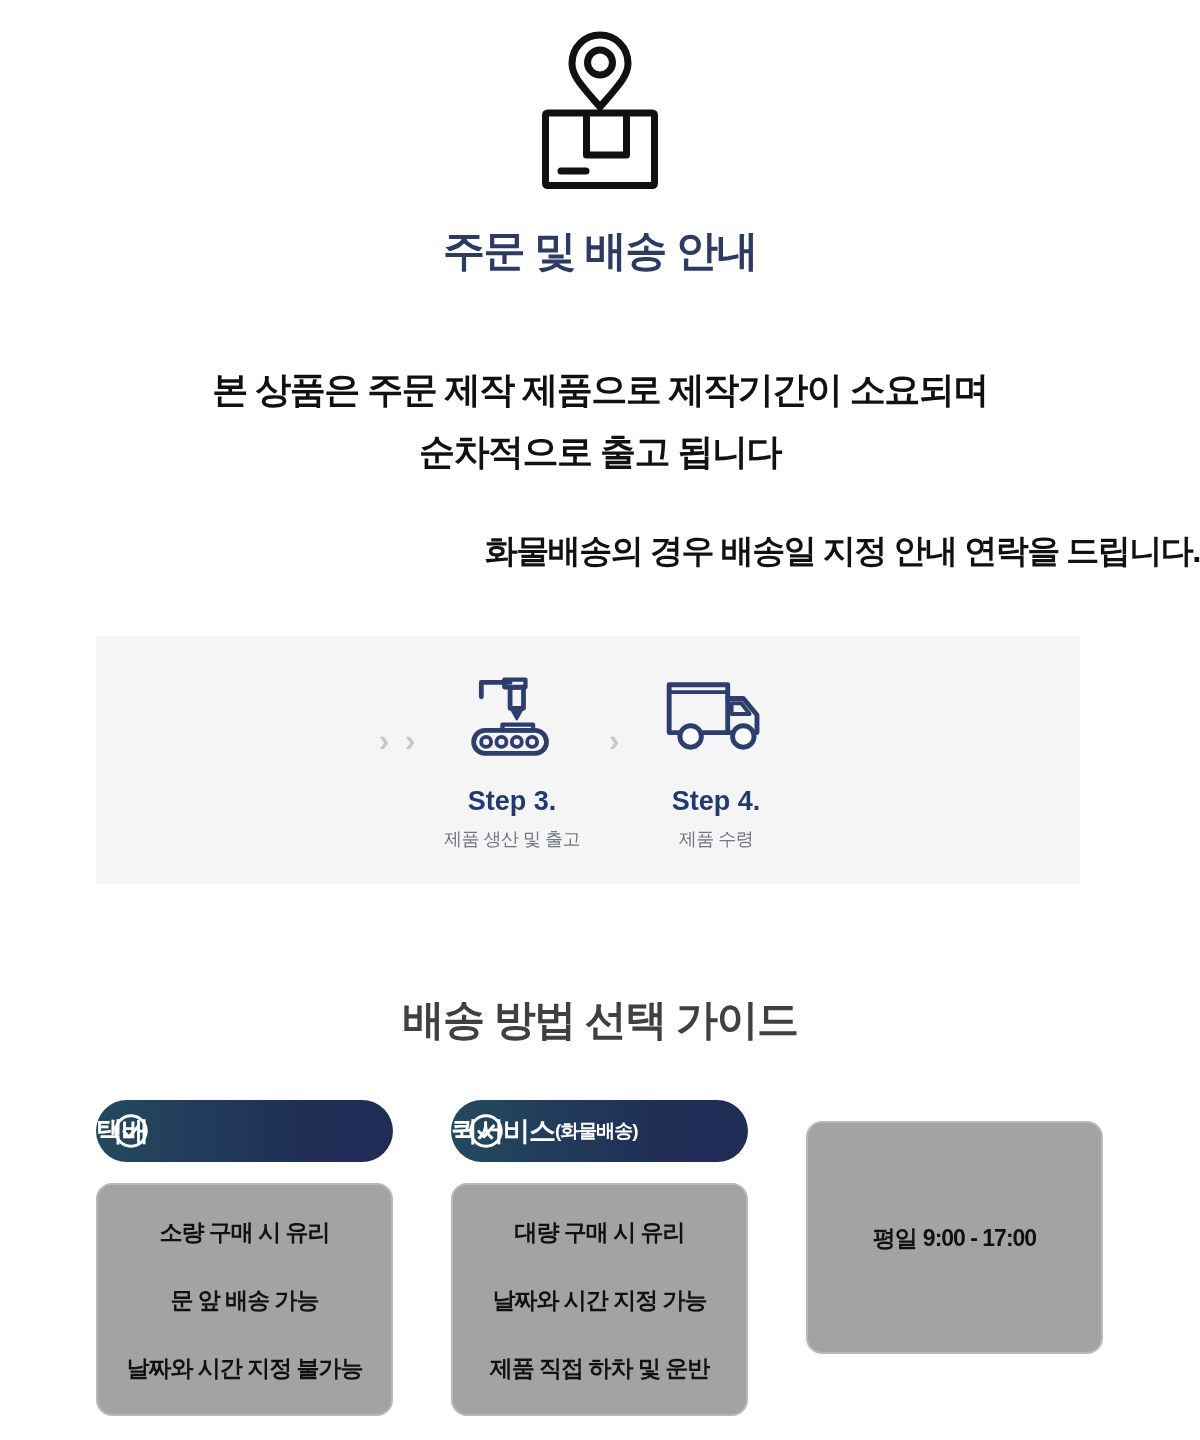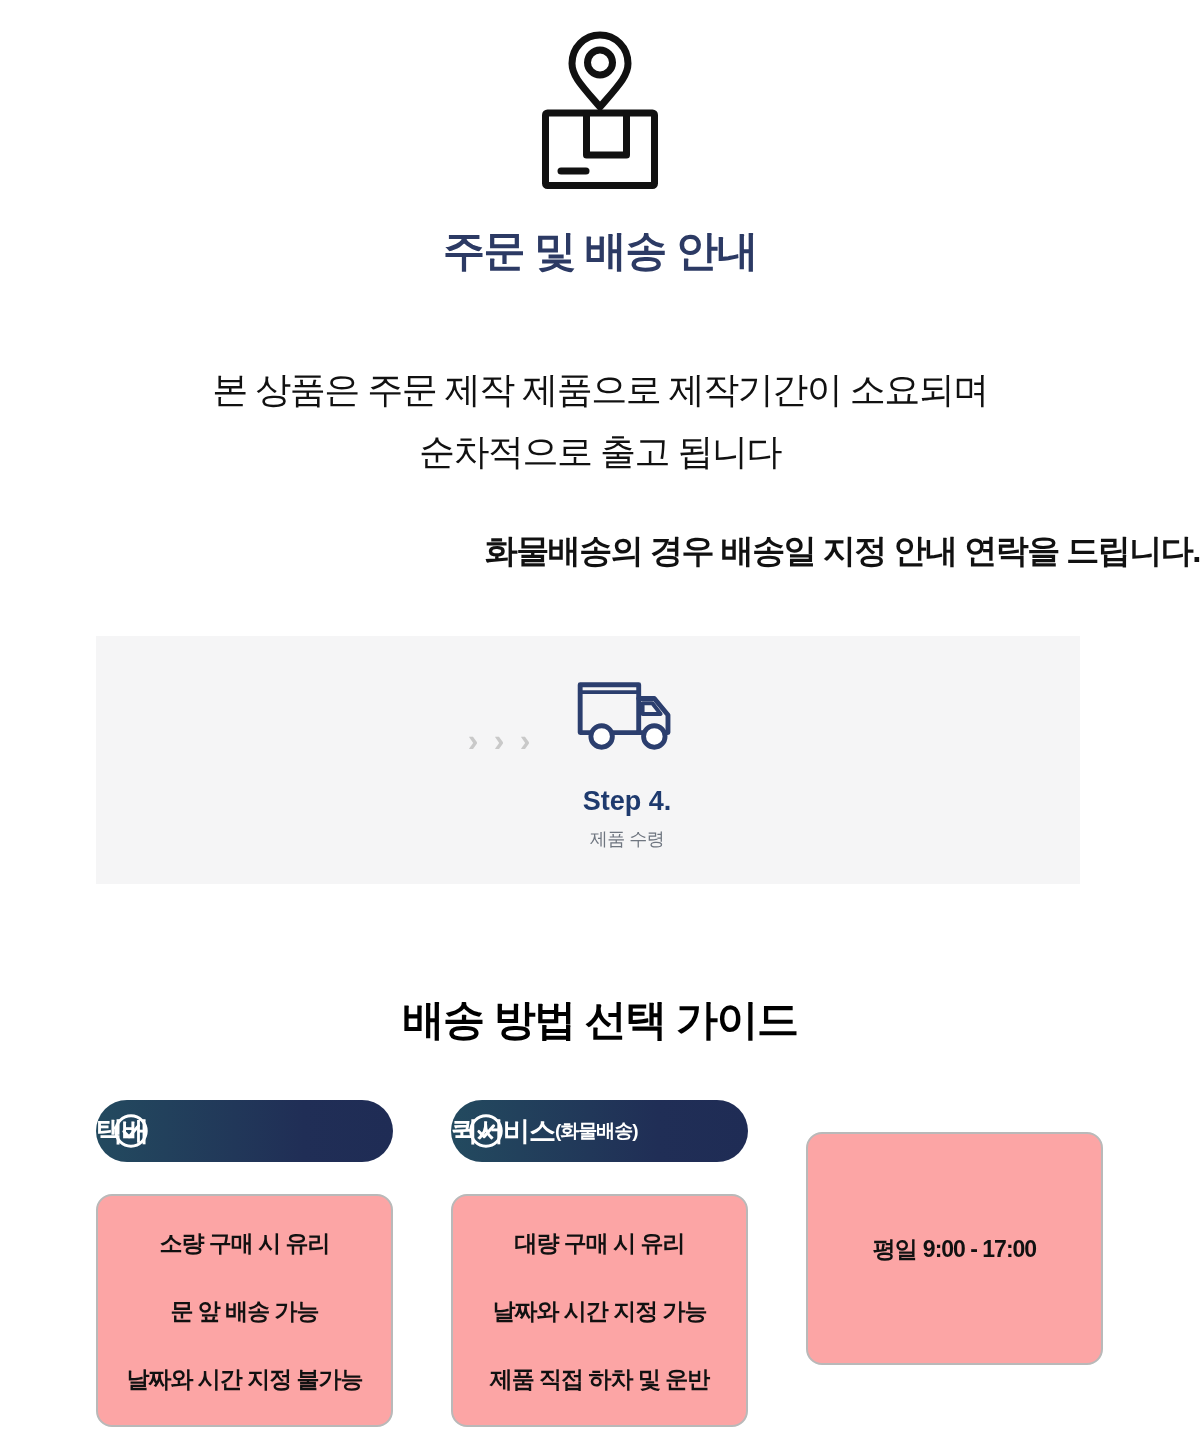--- a/index.html
+++ b/index.html
@@ -13,26 +13,26 @@
   
   .hero-icon-wrap { padding-top:29px; display:flex; justify-content:center; }
 
   
   .main-title {
     margin:34px 0 0; text-align:center; font-size:42px; font-weight:bold;
     color:#2c3a64; letter-spacing:-1.5px;
   }
   .guide-title {
     margin:108px 8px 0; text-align:center; font-size:42px; font-weight:bold;
-    color:#000000; letter-spacing:-1.5px;
+    color:#404040; letter-spacing:-1.5px;
   }
 
   
   .intro-main {
-    margin:80px 0 0; text-align:center; font-size:36px; font-weight:normal;
+    margin:80px 0 0; text-align:center; font-size:36px; font-weight:bold;
     color:#111; line-height:62px; letter-spacing:-1.5px;
   }
   .intro-notice {
     margin:46px 0 0; text-align:right; font-size:33px; font-weight:bold;
     color:#111; letter-spacing:-1.5px;
   }
 
   
   .steps-box {
     margin:62px 0 0 96px; width:984px; height:248px; box-sizing:border-box;
@@ -52,21 +52,21 @@
   .card { width:297px; }
   .card-pill {
     position:relative; height:62px; border-radius:32px;
     background:linear-gradient(90deg,#234a5f 0%,#202e56 70%,#1f2c55 100%);
     display:flex; align-items:center; 
     color:#ffffff; font-weight:bold; font-size:27px; letter-spacing:-1px;
   }
   .card-pill .check { position:absolute; left:16px; top:12px; }
   .pill-sub { font-size:19px; font-weight:bold; }
   .card-body {
-    margin-top:32px; height:233px; box-sizing:border-box; background:#fca5a5;
+    margin-top:21px; height:233px; box-sizing:border-box; background:#a3a3a3;
     border:2px solid #b9b9b9; border-radius:16px;
     display:flex; flex-direction:column; justify-content:center; align-items:center;
     gap:40px; font-size:23px; font-weight:bold; color:#111; letter-spacing:-1px;
     text-align:center;
   }
   .card-body .line { line-height:28px; }
   .card-body.grouped { gap:32px; }
   .group { display:flex; flex-direction:row; gap:6px; line-height:30px; }
 
   svg { display:block; }
@@ -95,20 +95,38 @@
   <div class="intro-notice">화물배송의 경우 배송일 지정 안내 연락을 드립니다.</div>
 
   <div class="steps-box">
 
 
     <div class="step-sep">›</div>
 
 
     <div class="step-sep">›</div>
 
+    <div class="step">
+      <div class="step-icon">
+        <svg width="92" height="90" viewBox="0 0 96 92" fill="none" stroke="#2b3e6e" stroke-width="5" stroke-linejoin="round" stroke-linecap="round">
+          <path d="M16 26 V11 H46"></path>
+          <path d="M40 8 H62 V16 H40 Z" stroke-width="4.5"></path>
+          <rect x="46" y="16" width="14" height="22"></rect>
+          <path d="M47 38 H59 L53 49 Z" fill="#2b3e6e" stroke-width="3"></path>
+          <path d="M38 55 H70 V61 H38 Z" stroke-width="4.5"></path>
+          <rect x="8" y="61" width="76" height="24" rx="12"></rect>
+          <circle cx="21" cy="73" r="5.2" stroke-width="4"></circle>
+          <circle cx="37" cy="73" r="5.2" stroke-width="4"></circle>
+          <circle cx="53" cy="73" r="5.2" stroke-width="4"></circle>
+          <circle cx="69" cy="73" r="5.2" stroke-width="4"></circle>
+        </svg>
+      </div>
+      <div class="step-label">Step 3.</div>
+      <div class="step-desc">제품 생산 및 출고</div>
+    </div>
 
     <div class="step-sep">›</div>
 
     <div class="step">
       <div class="step-icon">
         <svg width="102" height="80" viewBox="0 0 104 82" fill="none" stroke="#2b3e6e" stroke-width="5" stroke-linejoin="round" stroke-linecap="round">
           <rect x="4" y="9" width="60" height="49"></rect>
           <path d="M4 16.5 H64" stroke-width="4"></path>
           <path d="M64 23 H80 L94 40 V58 H64"></path>
           <path d="M68 28 H78 L86.5 39 H68 Z" stroke-width="4"></path>

